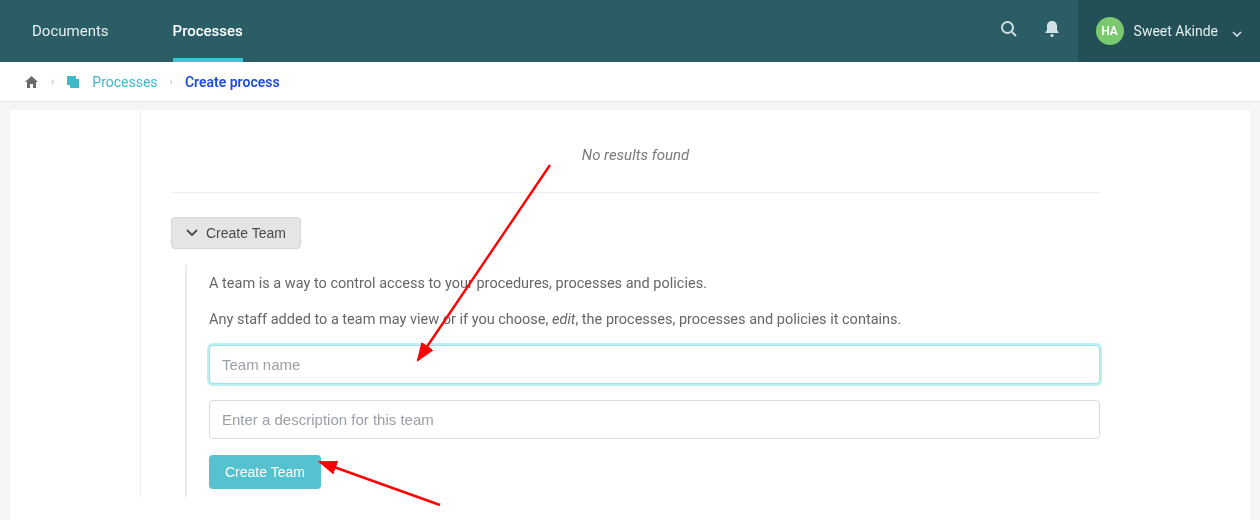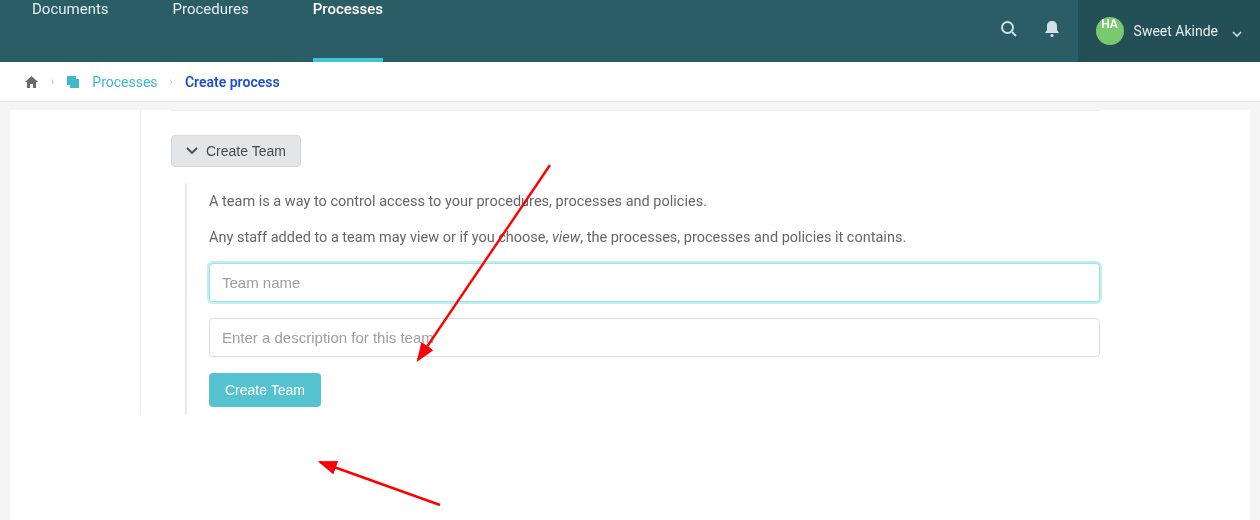--- a/index.html
+++ b/index.html
@@ -8,30 +8,30 @@
   
   .topbar { display: flex; height: 62px; background: #2a5d66; color: #fff; align-items: stretch; }
   .logo-box { width: 200px; display: flex; align-items: center; justify-content: center; background: #273540; }
   .logo { display: flex; align-items: center; gap: 6px; font-size: 20px; }
   .logo .light { font-weight: 400; color: #e5e9ec; }
   .logo .bold { font-weight: 700; color: #fff; }
   .logo-icon { width: 22px; height: 14px; position: relative; }
   .logo-icon svg { display: block; }
 
   .nav { display: flex; align-items: center; }
-  .nav a { color: #e6eeef; text-decoration: none; font-size: 15px; padding: 0 32px; height: 62px; display: flex; align-items: flex-start; position: relative; }
+  .nav a { color: #e6eeef; text-decoration: none; font-size: 15px; padding: 12px 32px; height: 62px; display: flex; align-items: center; position: relative; }
   .nav a.active { color: #fff; font-weight: 500; }
   .nav a.active::after { content: ""; position: absolute; left: 32px; right: 32px; bottom: 0; height: 4px; background: #40c4d4; }
   .nav .caret { margin-left: 6px; }
 
   .spacer { flex: 1; }
   .right-icons { display: flex; align-items: center; gap: 26px; padding-right: 18px; }
   .icon-btn { color: #cfe1e4; cursor: pointer; }
   .user-box { display: flex; align-items: center; gap: 10px; background: #234f57; height: 62px; padding: 0 18px; }
-  .avatar { width: 28px; height: 28px; border-radius: 50%; background: #7bc96f; color: #fff; font-size: 12px; font-weight: 600; display: flex; align-items: flex-start; justify-content: center; }
+  .avatar { width: 28px; height: 28px; border-radius: 50%; background: #7bc96f; color: #fff; font-size: 12px; font-weight: 600; display: flex; align-items: center; justify-content: center; }
   .user-name { color: #e6eeef; font-size: 14px; }
   .user-caret { color: #cfe1e4; margin-left: 4px; }
 
   
   .crumbs { height: 40px; background: #fff; border-bottom: 1px solid #e6e6e6; display: flex; align-items: center; gap: 12px; padding-left: 24px; font-size: 14px; color: #888; }
   .crumbs a { color: #3fb8c9; text-decoration: none; }
   .crumbs .sep { color: #bbb; font-size: 11px; }
   .crumbs .current { color: #1d4ed8; font-weight: 600; }
   .crumb-icon { display: inline-flex; color: #6a6a6a; }
   .crumb-icon.teal { color: #3fb8c9; }
@@ -62,23 +62,20 @@
   .arrows { position: absolute; left: 0; top: 0; width: 1260px; height: 520px; pointer-events: none; overflow: visible; }
 </style>
 </head>
 <body>
 
 <div class="topbar">
 
   <div class="nav">
     <a href="#">
         <span>Documents</span>
-      </a>
-    <a href="#">
-        <span>Procedures</span>
       </a>
     <a href="#" class="active">
         <span>Processes</span>
       </a>
   </div>
 
   <div class="spacer"></div>
 
   <div class="right-icons">
     <span class="icon-btn">
@@ -123,35 +120,36 @@
   </span>
   <a href="#">Processes</a>
   <span class="sep">›</span>
   <span class="current">Create process</span>
 </div>
 
 <div class="page">
   <div class="card">
     <div class="divider-pad">
       <div class="inner">
+        <div class="no-results">No results found</div>
         <hr class="sep">
 
         <button class="toggle-btn">
           <span class="chev">
             <svg width="12" height="8" viewBox="0 0 12 8">
                 <path d="M1 1 L6 6 L11 1" fill="none" stroke="#4a4a4a" stroke-width="1.8"></path>
               </svg>
           </span>
           <span>Create Team</span>
         </button>
 
         <div class="team-panel">
           <p class="desc">A team is a way to control access to your procedures, processes and policies.</p>
           <p class="desc">
-            <span>Any staff added to a team may view or if you choose, </span><em>view</em><span>, the processes, processes and policies it contains.</span>
+            <span>Any staff added to a team may view or if you choose, </span><em>edit</em><span>, the processes, processes and policies it contains.</span>
           </p>
 
           <input class="field focus" type="text" placeholder="Team name" style="">
 
           <input class="field" type="text" placeholder="Enter a description for this team" style="">
 
           <button class="primary-btn">
             <span>Create Team</span>
           </button>
         </div>

